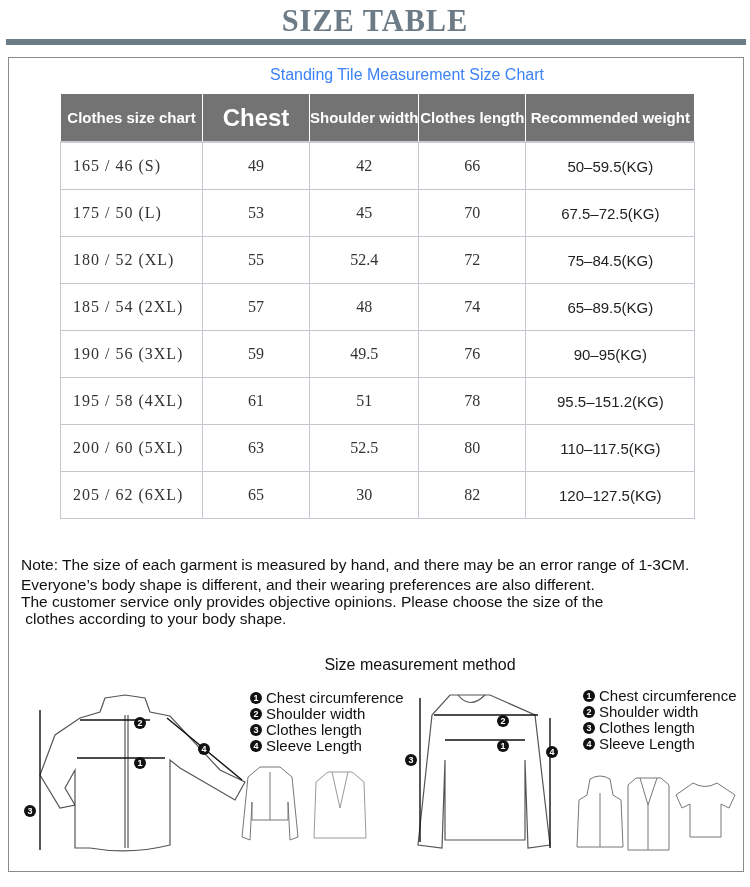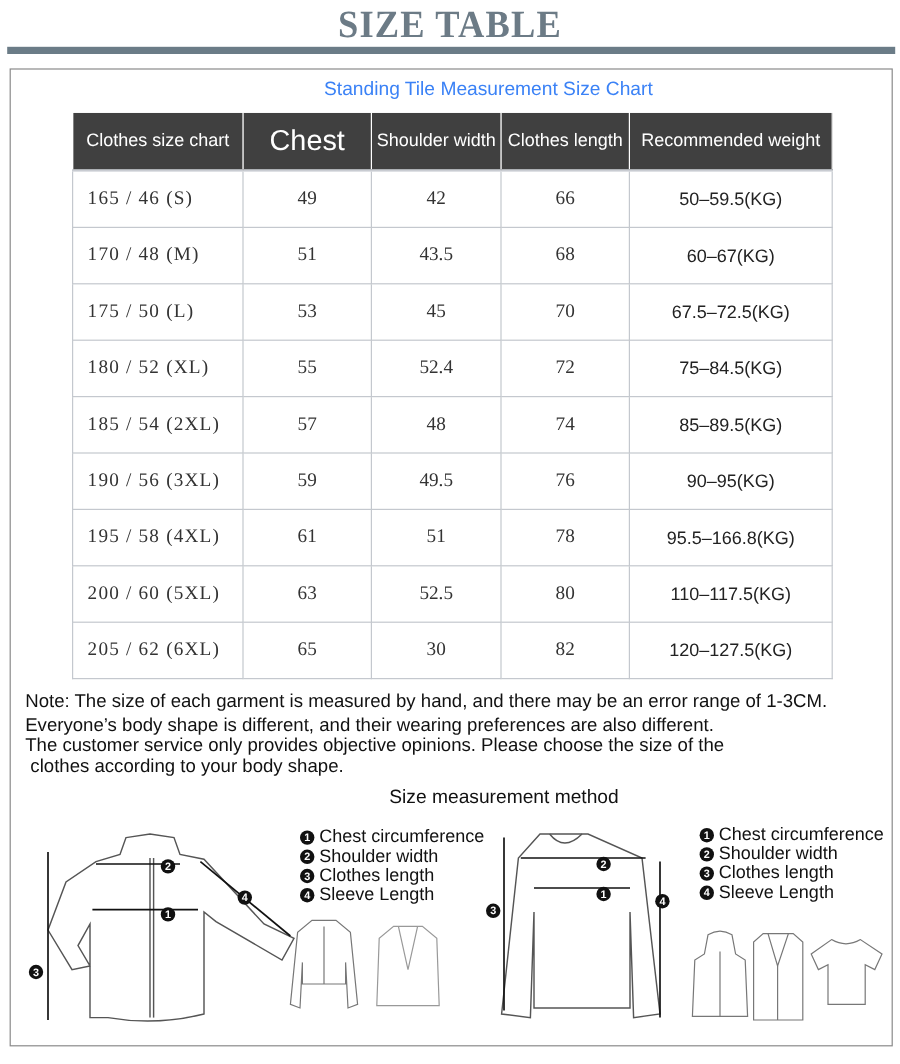--- a/index.html
+++ b/index.html
@@ -2,27 +2,27 @@
 <html><head>
 <meta charset="utf-8">
 <style>
   html,body{margin:0;padding:0;background:#fff;}
   body{width:750px;height:887px;position:relative;overflow:hidden;font-family:"Liberation Sans",sans-serif;color:#111;}
   .title{position:absolute;left:0;top:2px;width:750px;text-align:center;font-family:"Liberation Serif",serif;font-weight:bold;font-size:32px;letter-spacing:1px;color:#6c7b86;transform:scaleX(0.95);}
   .title-bar{position:absolute;left:6px;top:39px;width:740px;height:6px;background:#6b7c87;}
   .frame{position:absolute;left:8px;top:57px;width:736px;height:815px;border:1px solid #8a8a8a;box-sizing:border-box;}
   .subtitle{position:absolute;left:0;top:66px;width:750px;text-align:center;font-size:16px;color:#3b82f6;padding-left:32px;}
   table{position:absolute;left:60px;top:93px;border-collapse:collapse;}
-  th{background:#404040;color:#fff;font-weight:normal;height:47px;border:1px solid #fff;border-bottom:2px solid #c9ccd2;padding:0;font-size:15px;white-space:nowrap;}
+  th{background:#737373;color:#fff;font-weight:bold;height:47px;border:1px solid #fff;border-bottom:2px solid #c9ccd2;padding:0;font-size:15px;white-space:nowrap;}
   th.big{font-size:24px;}
   td{height:46px;border:1px solid #c4c8ce;padding:0;text-align:center;font-family:"Liberation Serif",serif;font-size:16px;color:#333;}
   td.size{text-align:left;padding-left:12px;letter-spacing:1px;margin-top:47px;}
   td.weight{font-family:"Liberation Sans",sans-serif;font-size:15px;color:#222;}
   .c1{width:141px}.c2{width:106px}.c3{width:107px}.c4{width:106px}.c5{width:168px}
-  .notes{position:absolute;left:21px;top:576px;font-size:15.5px;line-height:17px;color:#111;}
+  .notes{position:absolute;left:21px;top:556px;font-size:15.5px;line-height:17px;color:#111;}
   .notes div{white-space:nowrap;}
   .method{position:absolute;left:0;top:656px;width:750px;text-align:center;font-size:16px;margin-left:45px;}
   .legend{position:absolute;font-size:15px;line-height:16px;color:#111;}
   .legend .row{display:flex;align-items:center;white-space:nowrap;}
   .num{display:inline-block;width:12px;height:12px;border-radius:50%;background:#111;color:#fff;font-size:9px;line-height:12px;text-align:center;font-weight:bold;margin-right:4px;}
   svg{position:absolute;}
 </style>
 </head>
 <body>
 
@@ -44,60 +44,53 @@
   </thead>
   <tbody id="tbody">
       <tr>
         <td class="size">165 / 46 (S)</td>
         <td>49</td>
         <td>42</td>
         <td>66</td>
         <td class="weight">50–59.5(KG)</td>
       </tr>
       <tr>
-        <td class="size">170 / 48 (M)</td>
-        <td>51</td>
-        <td>43.5</td>
-        <td>68</td>
-        <td class="weight">60–67(KG)</td>
-      </tr>
-      <tr>
         <td class="size">175 / 50 (L)</td>
         <td>53</td>
         <td>45</td>
         <td>70</td>
         <td class="weight">67.5–72.5(KG)</td>
       </tr>
       <tr>
         <td class="size">180 / 52 (XL)</td>
         <td>55</td>
         <td>52.4</td>
         <td>72</td>
         <td class="weight">75–84.5(KG)</td>
       </tr>
       <tr>
         <td class="size">185 / 54 (2XL)</td>
         <td>57</td>
         <td>48</td>
         <td>74</td>
-        <td class="weight">85–89.5(KG)</td>
+        <td class="weight">65–89.5(KG)</td>
       </tr>
       <tr>
         <td class="size">190 / 56 (3XL)</td>
         <td>59</td>
         <td>49.5</td>
         <td>76</td>
         <td class="weight">90–95(KG)</td>
       </tr>
       <tr>
         <td class="size">195 / 58 (4XL)</td>
         <td>61</td>
         <td>51</td>
         <td>78</td>
-        <td class="weight">95.5–166.8(KG)</td>
+        <td class="weight">95.5–151.2(KG)</td>
       </tr>
       <tr>
         <td class="size">200 / 60 (5XL)</td>
         <td>63</td>
         <td>52.5</td>
         <td>80</td>
         <td class="weight">110–117.5(KG)</td>
       </tr>
       <tr>
         <td class="size">205 / 62 (6XL)</td>

